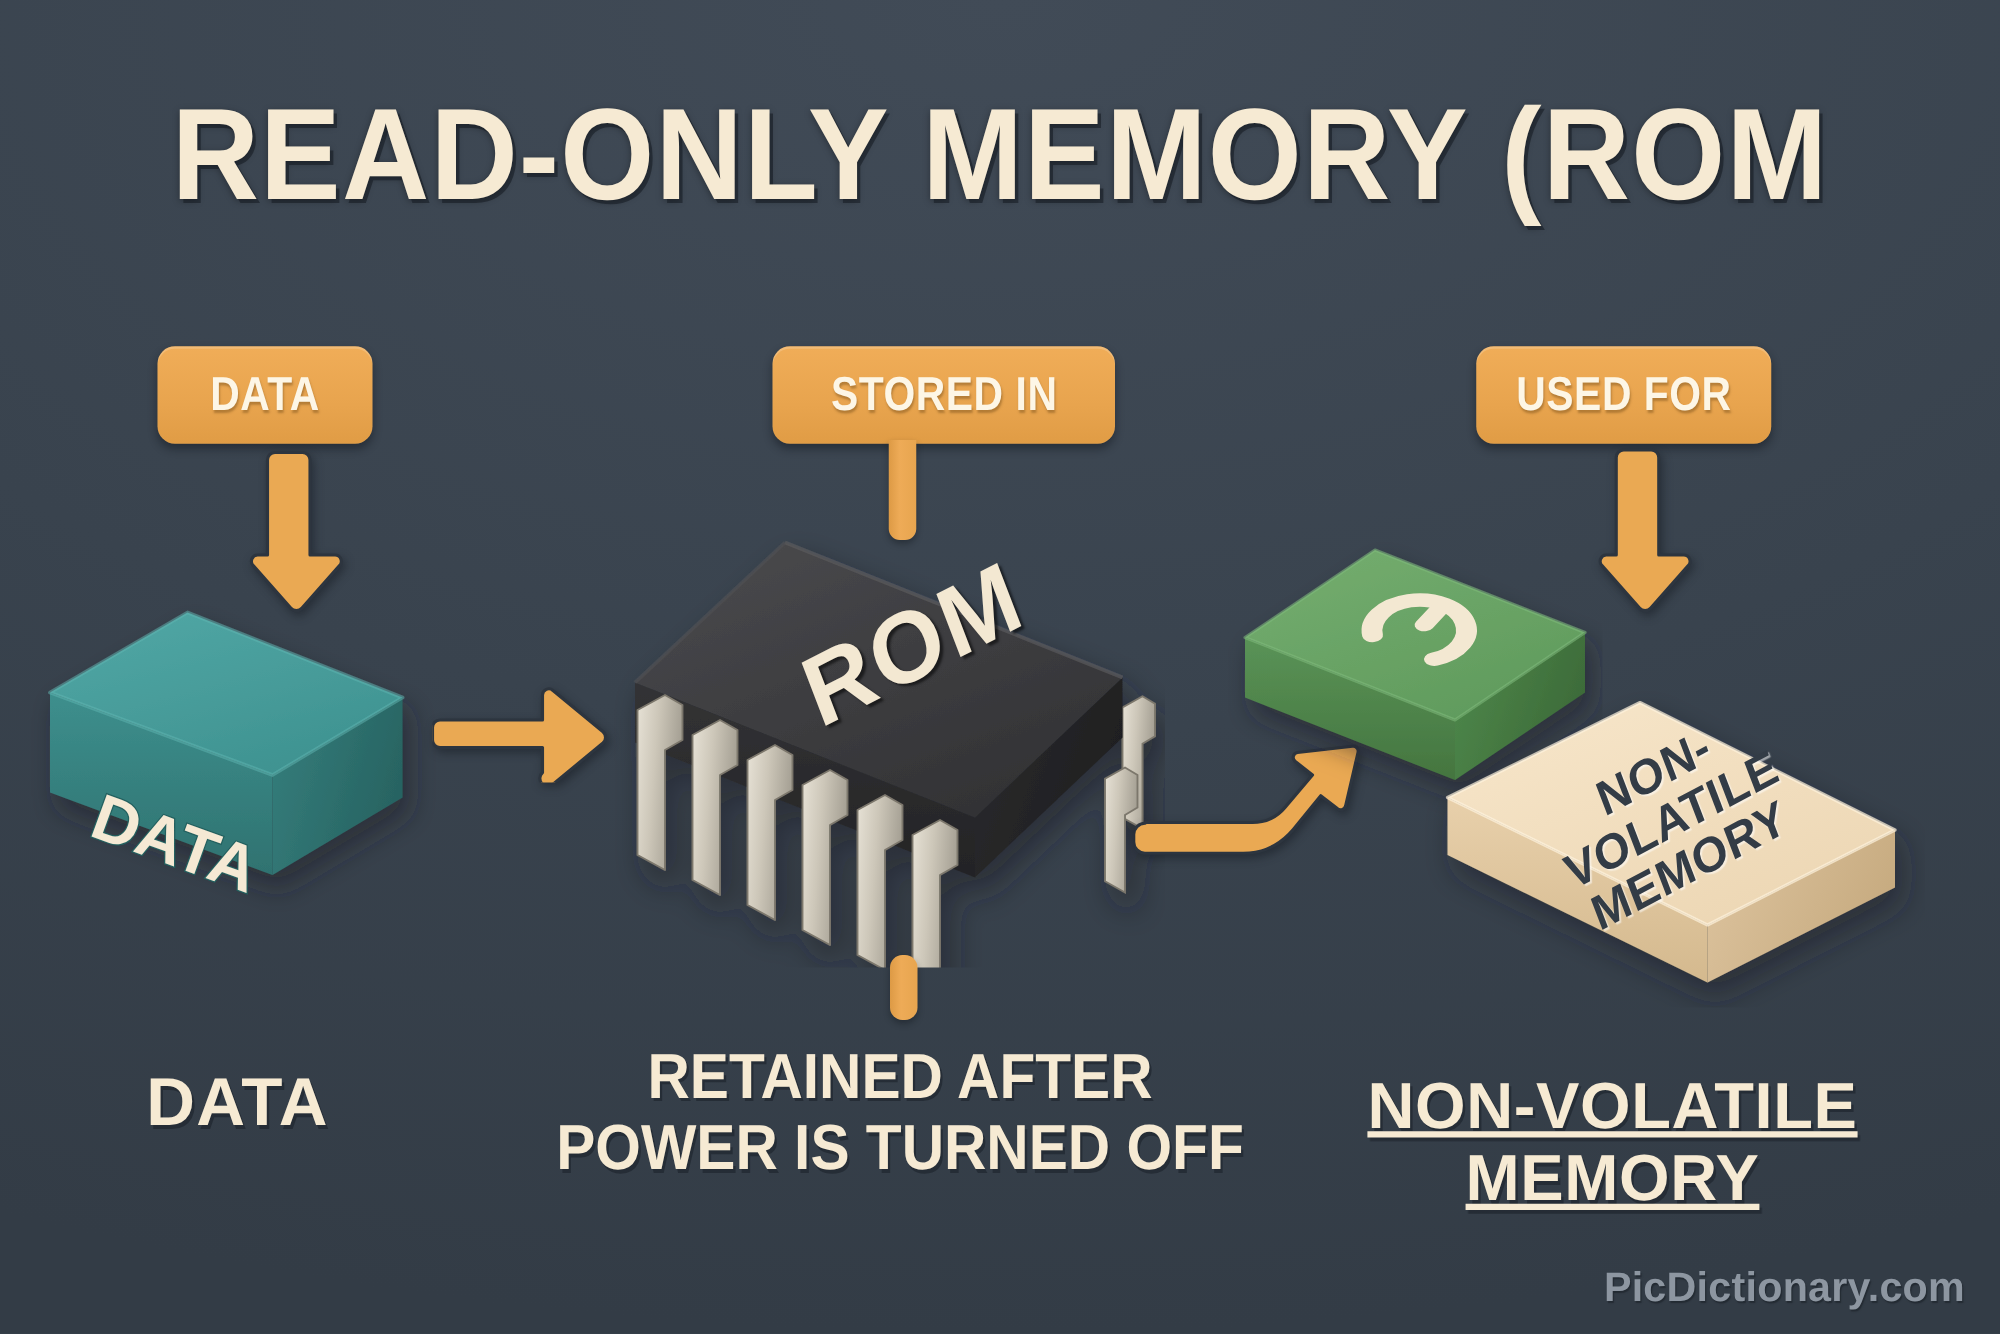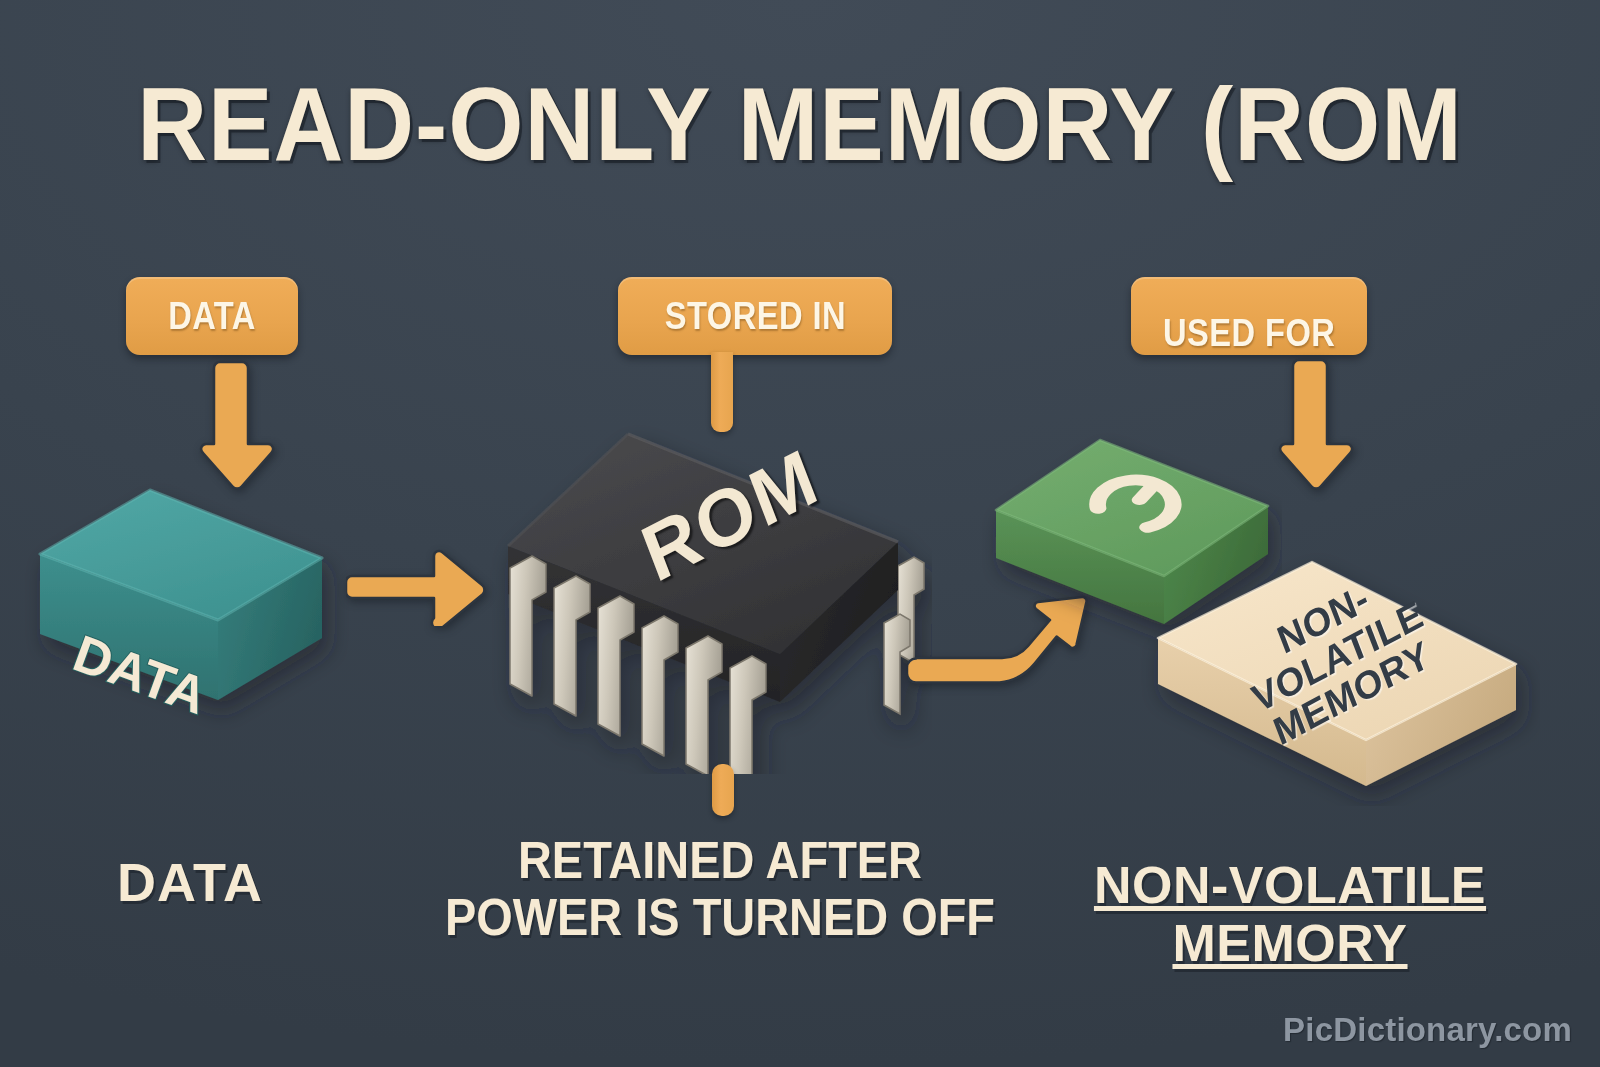--- a/index.html
+++ b/index.html
@@ -49,21 +49,21 @@
     font-weight:bold;
     font-size:38px;
     letter-spacing:0.5px;
     transform-origin:center;
     text-shadow: 1px 2px 2px rgba(80,50,10,0.35);
   }
   .callout span { display:block; transform:scaleX(0.86); white-space:nowrap; }
 
   #callout-data      { left:126px;  top:277px; width:172px; height:78px; }
   #callout-stored    { left:578px;  top:277px; width:274px; height:78px;margin-left:40px; }
-  #callout-used      { left:1131px; top:277px; width:236px; height:78px;align-items:flex-end; }
+  #callout-used      { left:1181px; top:277px; width:236px; height:78px; }
 
   
   .stem {
     position:absolute;
     background:linear-gradient(90deg,#dd9a45 0%,#eeab57 40%,#e7a54f 100%);
     border-bottom-left-radius:9px;
     border-bottom-right-radius:9px;
     box-shadow: 0 3px 5px rgba(15,20,26,0.4);
   }
   #stem-stored { left:711px; top:352px; width:22px; height:80px; }

